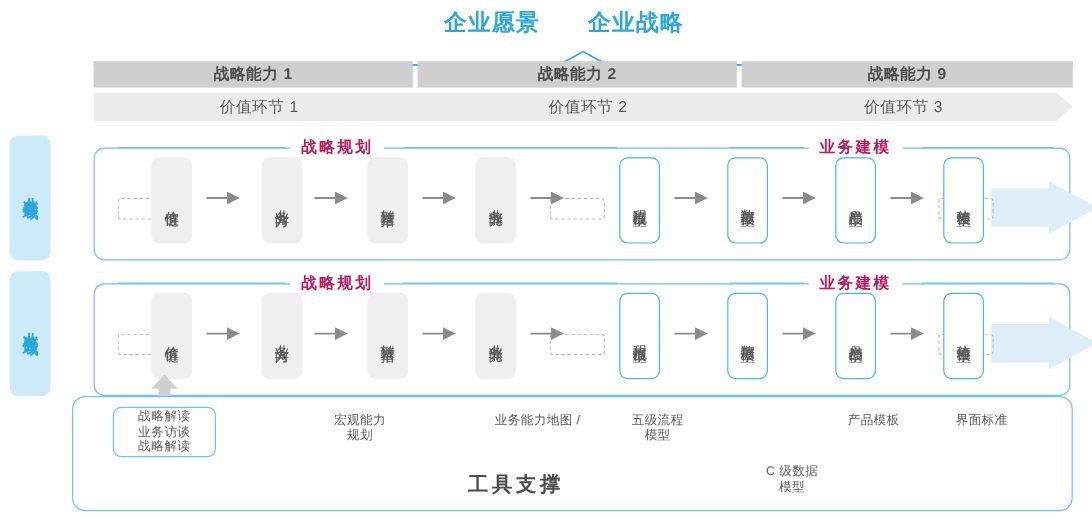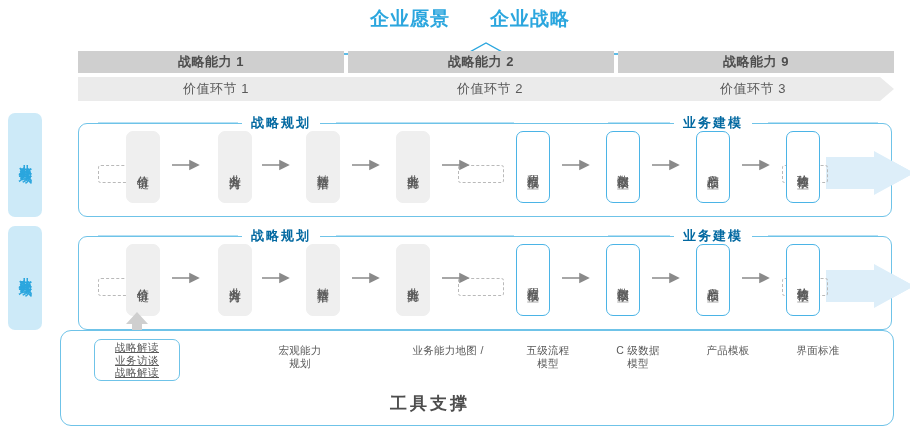--- a/index.html
+++ b/index.html
@@ -59,21 +59,21 @@
   #drow-1{top:113px;}
   #drow-2{top:226px;}
 
   .drow-box{
     position:absolute;left:0;top:10px;width:814px;height:94px;
     border:1px solid #6fc3e8;border-radius:9px;background:#fff;box-sizing:border-box;
   }
   
   .sec-cap{
     position:absolute;top:2px;height:16px;background:#fff;padding:0 9px;
-    font-size:13px;font-weight:bold;color:#0369a1;letter-spacing:2px;
+    font-size:13px;font-weight:bold;color:#be185d;letter-spacing:2px;
     line-height:16px;white-space:nowrap;
   }
   .sec-cap.left{left:164px;}
   .sec-cap.right{left:596px;}
 
   
   .band{position:absolute;left:6px;top:38px;width:830px;height:44px;}
 
   .ph{
     position:absolute;top:52px;height:18px;border:1px dashed #b9b9b9;
@@ -98,21 +98,21 @@
     border:1px solid #6fc3e8;border-radius:11px;box-sizing:border-box;background:#fff;
   }
   .tool-title{
     position:absolute;left:0;top:392px;width:860px;text-align:center;
     font-size:17px;font-weight:bold;color:#4d4d4d;letter-spacing:3px;
   }
   .tool-first{
     position:absolute;left:94px;top:339px;width:86px;height:42px;
     border:1px solid #6fc3e8;border-radius:7px;background:#fff;box-sizing:border-box;
     display:flex;flex-direction:column;align-items:center;justify-content:center;
-    font-size:10.5px;line-height:12.5px;color:#595959;letter-spacing:.5px;text-decoration:underline;
+    font-size:10.5px;line-height:12.5px;color:#595959;letter-spacing:.5px;
   }
   .tool-lbl{
     position:absolute;top:344px;text-align:center;font-size:10.5px;
     line-height:13px;color:#595959;letter-spacing:.3px;white-space:nowrap;
   }
   .connectors{position:absolute;left:0;top:310px;width:910px;height:36px;}
 </style>
 </head>
 <body>
 
@@ -301,21 +301,21 @@
     <div>宏观能力</div>
     <div>规划</div>
   </div>
   <div class="tool-lbl" style="left:378px;width:140px;">
     <div>业务能力地图 /</div>
   </div>
   <div class="tool-lbl" style="left:496px;width:104px;">
     <div>五级流程</div>
     <div>模型</div>
   </div>
-  <div class="tool-lbl" style="left:586px;width:104px;">
+  <div class="tool-lbl" style="left:608px;width:104px;margin-top:43px;">
     <div>C 级数据</div>
     <div>模型</div>
   </div>
   <div class="tool-lbl" style="left:676px;width:104px;">
     <div>产品模板</div>
   </div>
   <div class="tool-lbl" style="left:766px;width:104px;">
     <div>界面标准</div>
   </div>
 

